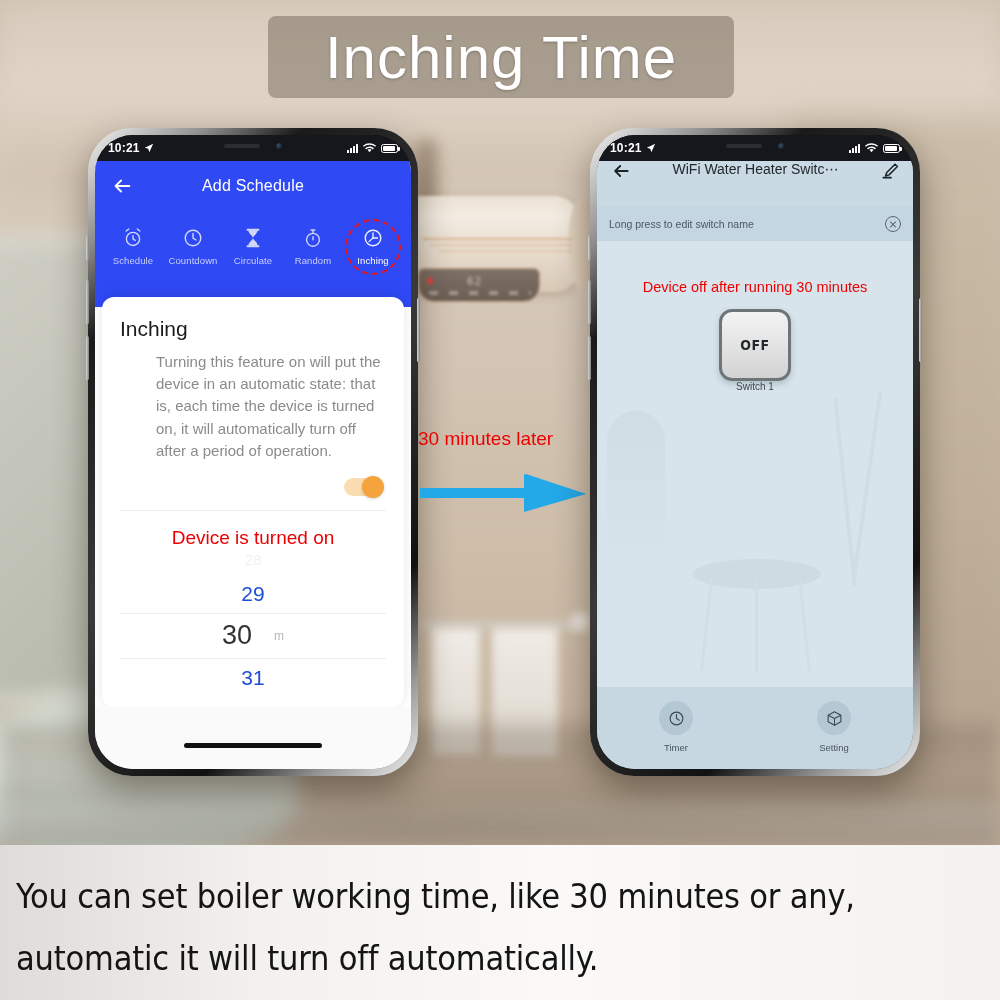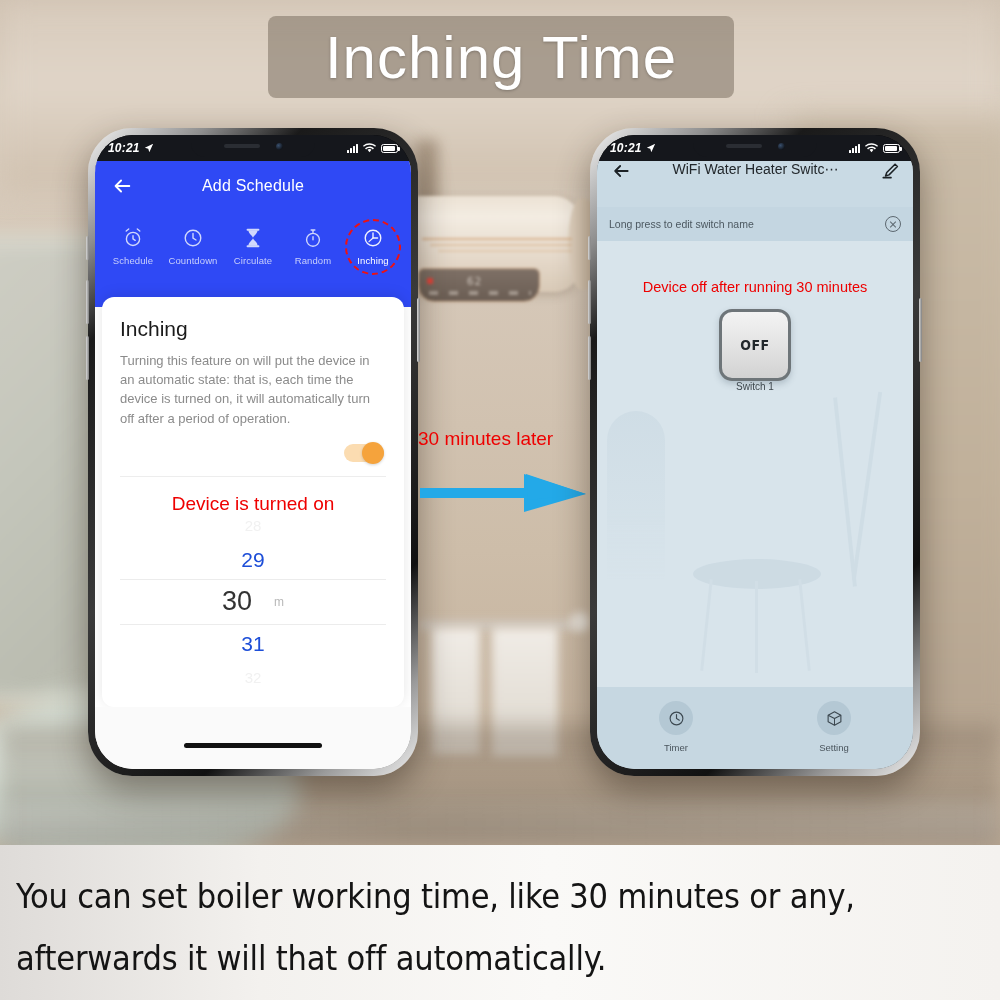--- a/index.html
+++ b/index.html
@@ -211,21 +211,21 @@
 
   
   .statusbar {
     position: relative; z-index: 5;
     height: 26px; background: #15171c;
     display: flex; align-items: center; justify-content: space-between;
     padding: 0 13px; color: #fff;
   }
   .sb-time {
     font-size: 12px; font-weight: bold; letter-spacing: .2px;
-    display: flex; align-items: center; gap: 4px; font-style: italic;
+    display: flex; align-items: center; gap: 4px;
   }
   .sb-right { display: flex; align-items: center; gap: 5px; }
   .sig { display: flex; align-items: flex-end; gap: 1px; height: 9px; }
   .sig i { width: 2px; background: #fff; border-radius: .5px; display:block; }
   .sig i:nth-child(1){height:3px}.sig i:nth-child(2){height:5px}
   .sig i:nth-child(3){height:7px}.sig i:nth-child(4){height:9px}
   .batt {
     width: 17px; height: 9px; border: 1px solid #fff; border-radius: 2.5px;
     position: relative;
   }
@@ -279,21 +279,21 @@
     background: #fff;
     border-radius: 12px;
     box-shadow: 0 -2px 14px rgba(0,0,0,.10);
     padding: 20px 18px 0;
     overflow: hidden;
   }
   .sheet-title {
     font-size: 21px; color: #1b1b1b; font-weight: 400; margin-bottom: 10px;
   }
   .sheet-desc {
-    font-size: 13px; line-height: 1.48; color: #8b8b8b;
+    font-size: 15px; line-height: 1.48; color: #8b8b8b; margin-left: 36px;
   }
   .toggle-row { display: flex; justify-content: flex-end; padding: 16px 2px 14px; }
   .toggle {
     width: 40px; height: 18px; border-radius: 9px;
     background: #fbdcb1; position: relative;
   }
   .toggle .knob {
     position: absolute; right: 0; top: -2px;
     width: 22px; height: 22px; border-radius: 50%;
     background: #f5a33c;
@@ -713,16 +713,16 @@
             </div>
           </div>
 
         </div>
       </div>
     </div>
   </div>
 
   <div class="caption">
     <div class="cap-line">You can set boiler working time, like 30 minutes or any,</div>
-    <div class="cap-line">afterwards it will that off automatically.</div>
+    <div class="cap-line">automatic it will turn off automatically.</div>
   </div>
 
 </div>
 
 </body></html>

